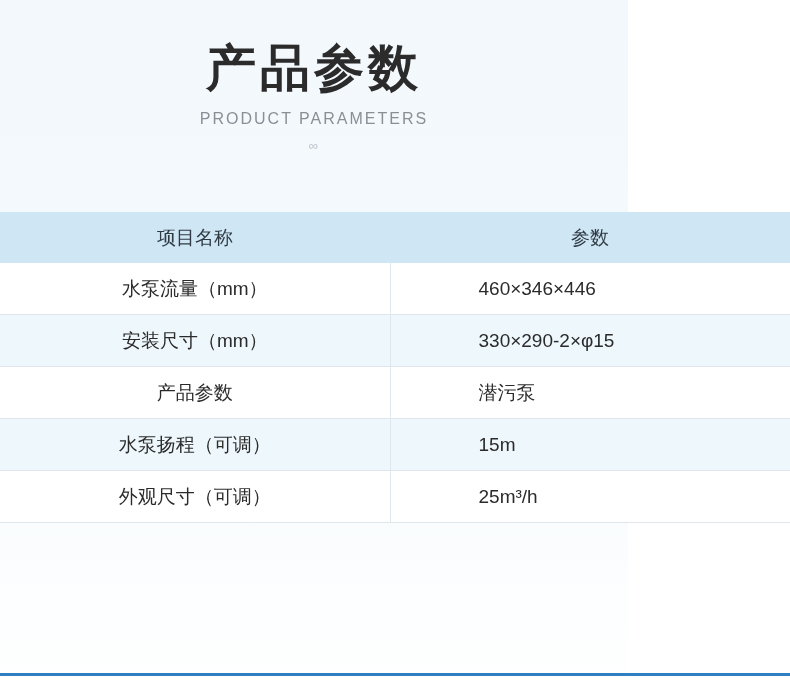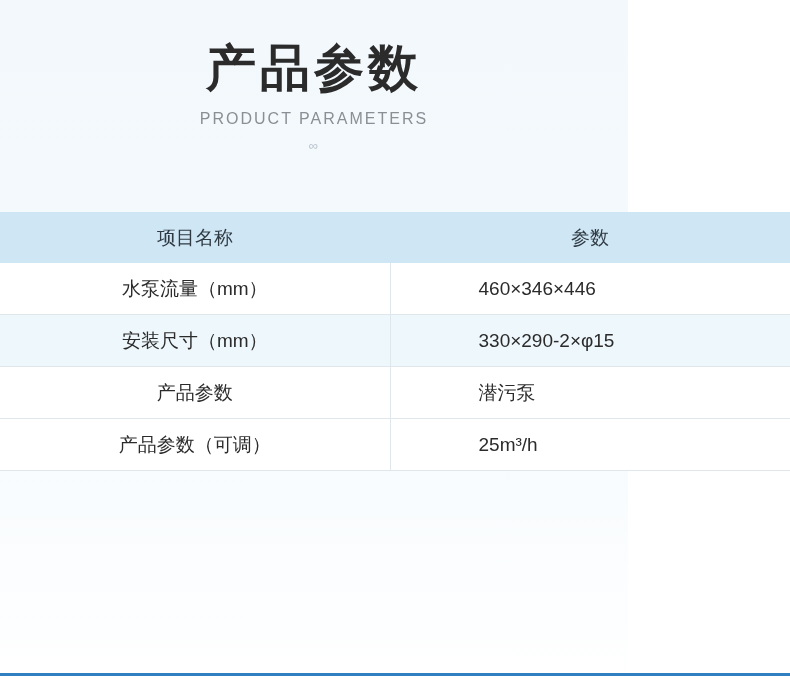--- a/index.html
+++ b/index.html
@@ -128,22 +128,26 @@
           <td class="value">460×346×446</td>
         </tr>
         <tr class="even">
           <td class="name">安装尺寸（mm）</td>
           <td class="value">330×290-2×φ15</td>
         </tr>
         <tr class="odd">
           <td class="name">产品参数</td>
           <td class="value">潜污泵</td>
         </tr>
+        <tr class="even">
+          <td class="name">水泵扬程（可调）</td>
+          <td class="value">15m</td>
+        </tr>
         <tr class="odd">
-          <td class="name">产品参数（可调）</td>
+          <td class="name">外观尺寸（可调）</td>
           <td class="value">25m³/h</td>
         </tr>
       </tbody>
     </table>
   </div>
 
   <div class="bottom-rule"></div>
 </div>
 
 </body></html>

